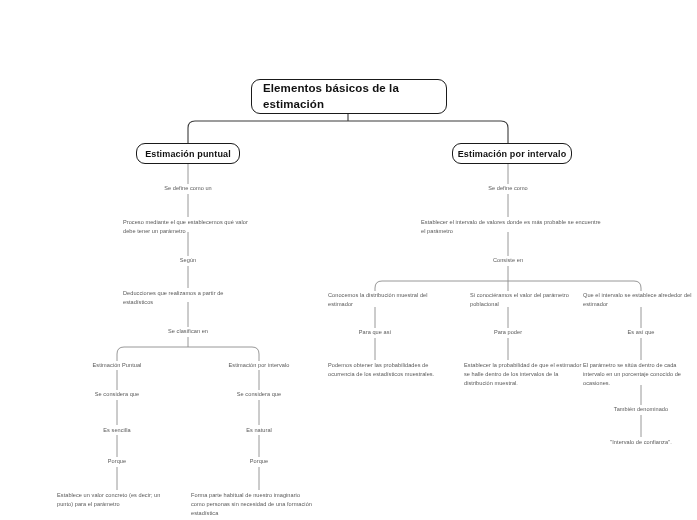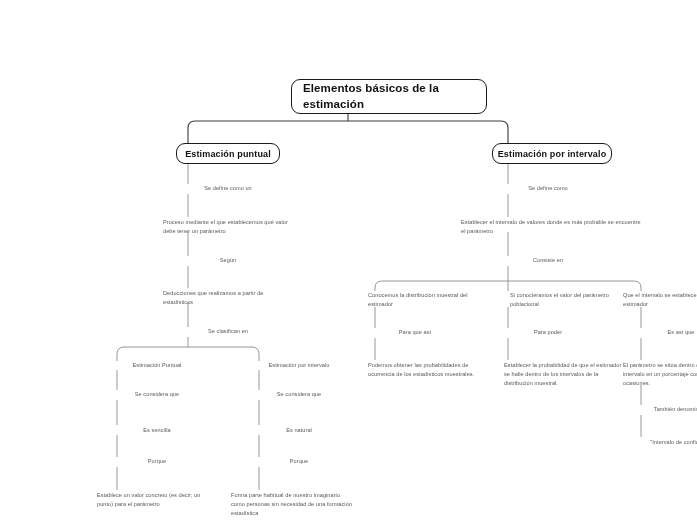--- a/index.html
+++ b/index.html
@@ -6,21 +6,21 @@
   body{
     width:697px;height:520px;
     background:#ffffff;
     font-family:"Liberation Sans", sans-serif;
     position:relative;
     overflow:hidden;
     color:#555555;
   }
   #canvas{position:absolute;left:0;top:0;width:697px;height:520px;}
   svg.links{position:absolute;left:0;top:0;width:697px;height:520px;pointer-events:none;}
-  .node{position:absolute;box-sizing:border-box;margin-left:40px;}
+  .node{position:absolute;box-sizing:border-box;}
 
   
   .boxed{
     border:1.2px solid #1a1a1a;
     border-radius:9px;
     background:#ffffff;
     color:#111111;
     font-weight:bold;
     display:flex;
     align-items:center;

